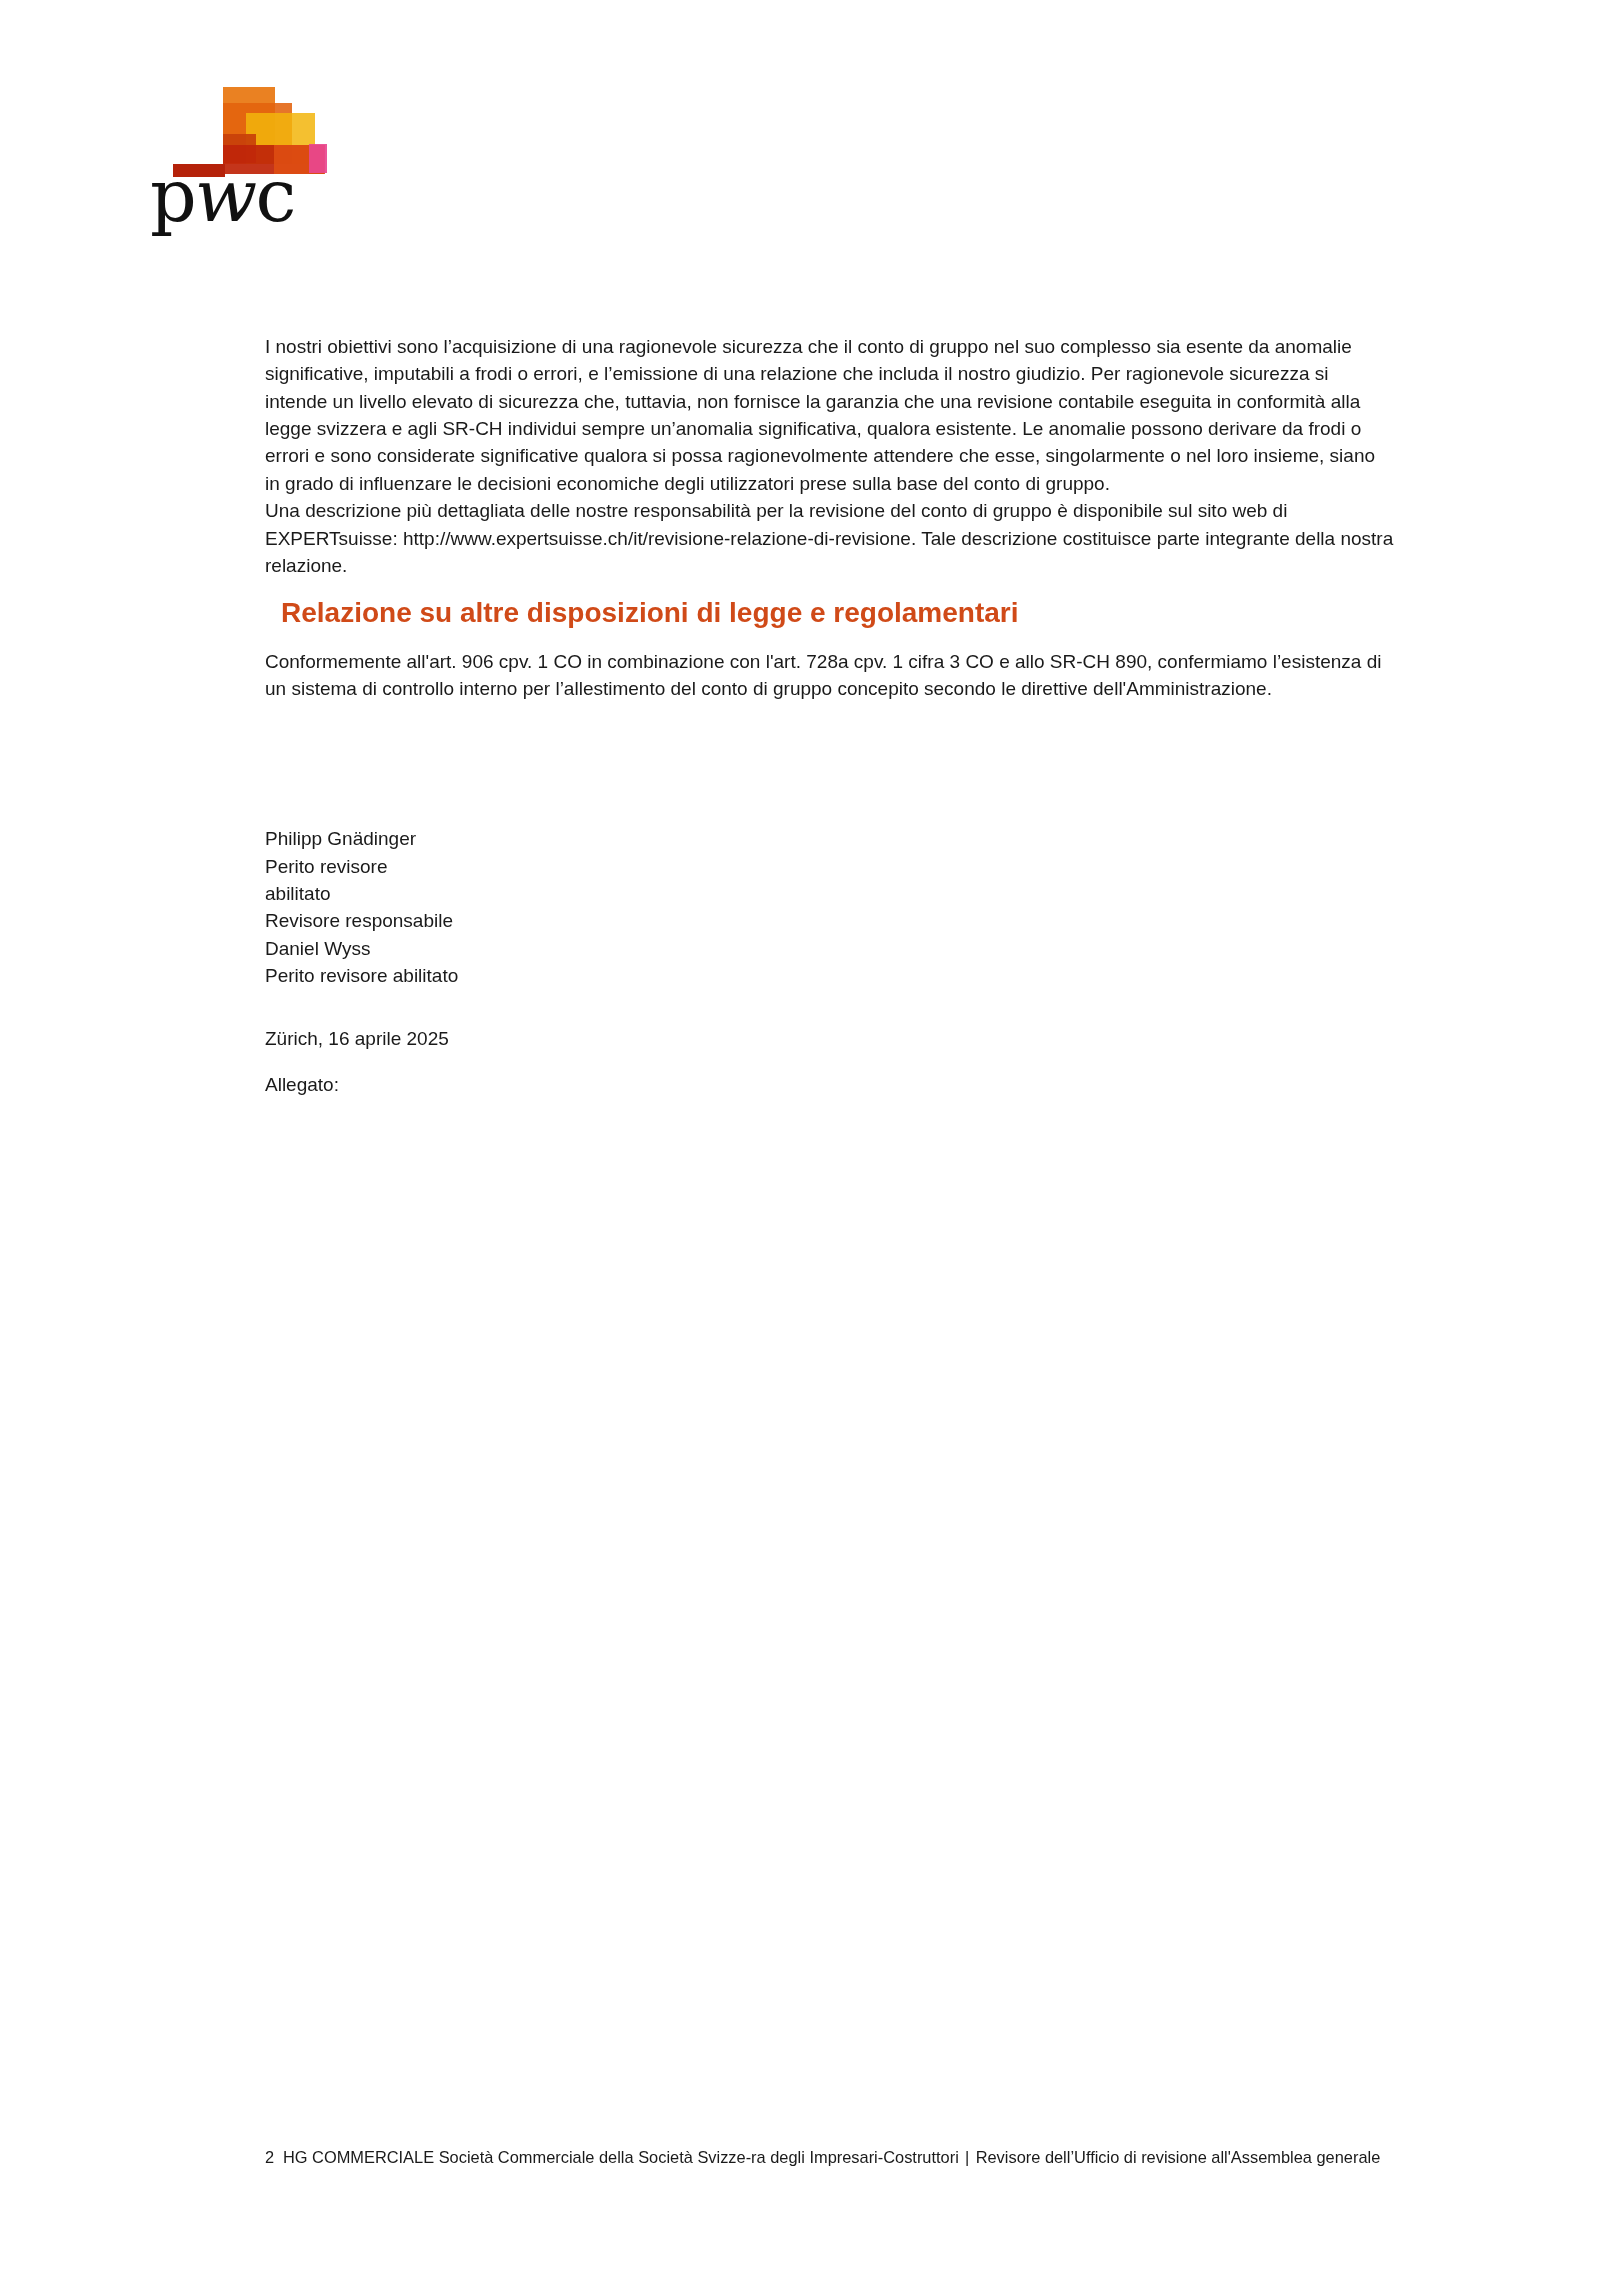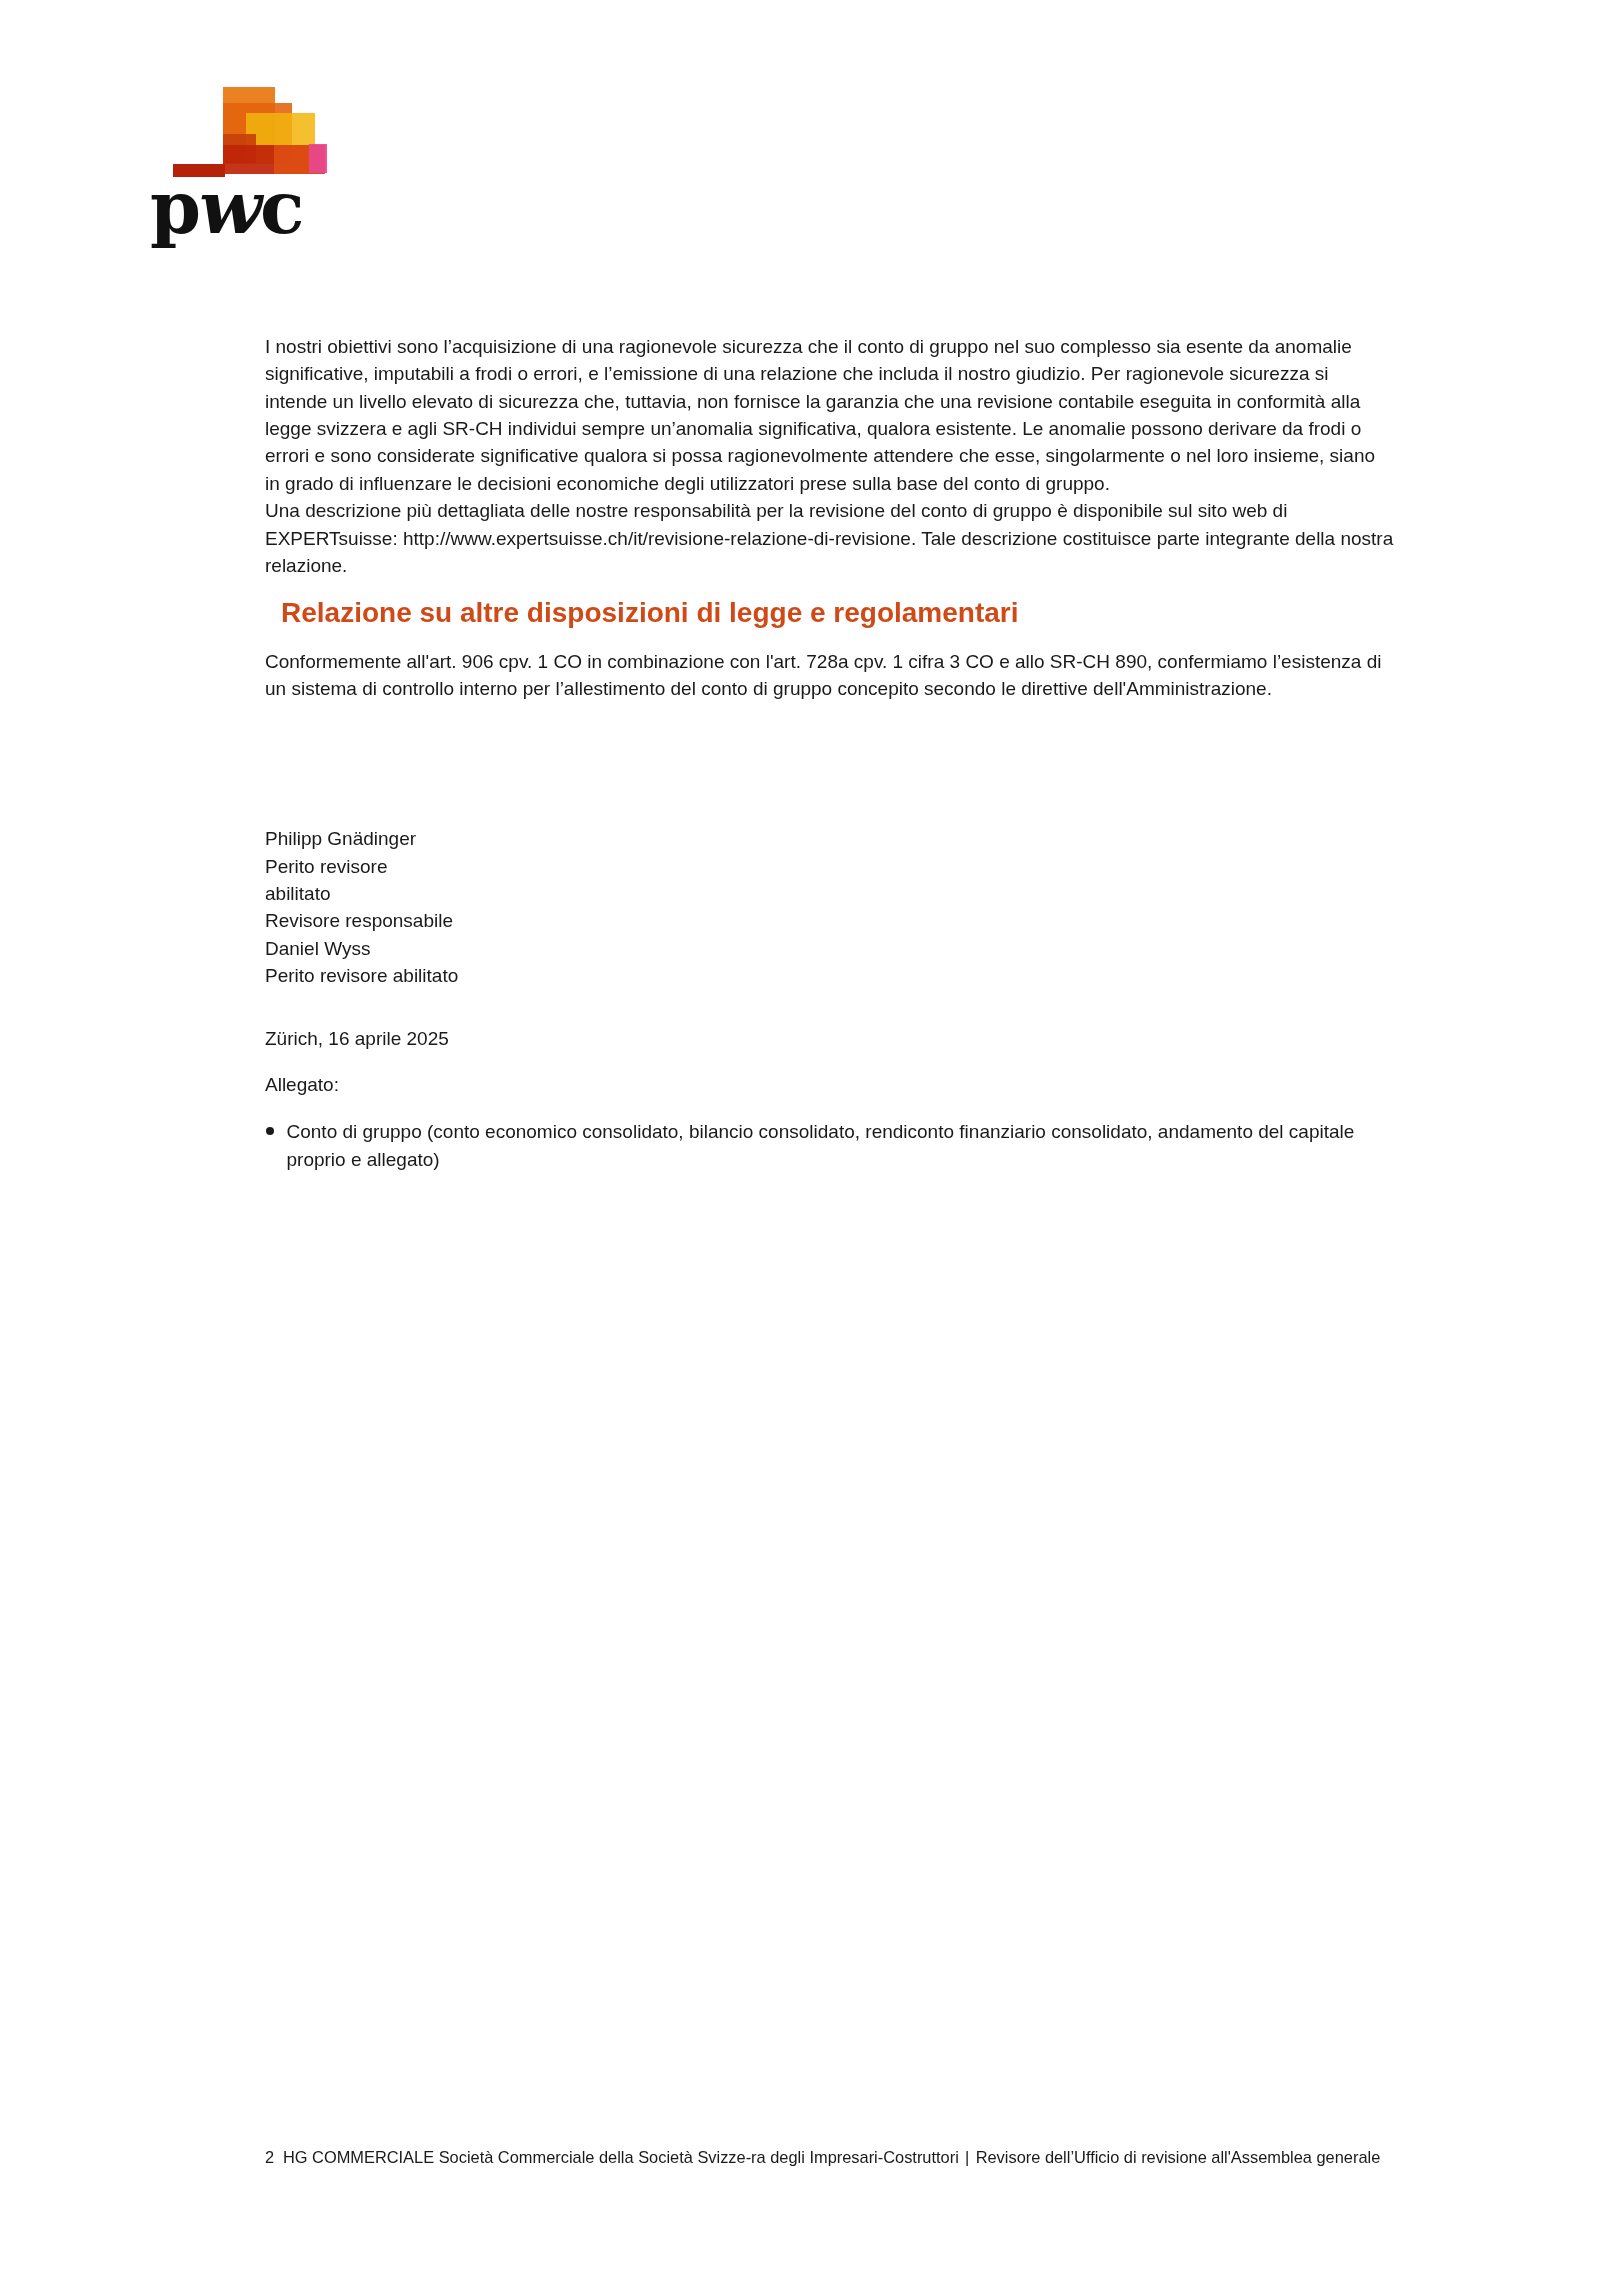--- a/index.html
+++ b/index.html
@@ -48,26 +48,25 @@
   .mk-e { left: 73px; top: 69px; width: 101px; height: 29px;  background: #C0260A; opacity: .93; }
   .mk-f { left: 124px; top: 69px; width: 51px;  height: 29px;  background: #DD4D12; opacity: .92; }
   .mk-g { left: 159px; top: 68px; width: 17.7px;  height: 29px;  background: #E8478F; opacity: .92; }
   .mk-h { left: 23px;  top: 88px; width: 52px;  height: 12.6px;  background: #B5220A; }
 
   .logo-word {
     position: absolute;
     left: 0;
     top: 83px;
     font-family: "DejaVu Serif", serif;
-    font-weight: 700;
+    font-weight: 400;
     font-size: 73px;
     letter-spacing: -1.9px;
     color: #111111;
     line-height: 1;
-    margin-top: 12px;
   }
   .logo-word .w-italic {
     font-style: italic;
   }
 
   
   .content {
     position: absolute;
     left: 265px;
     top: 333px;
@@ -200,26 +199,20 @@
       <div class="sign-col">
         <span class="sign-line">Daniel Wyss</span>
         <span class="sign-line">Perito revisore abilitato</span>
       </div>
     </div>
 
     <p class="date-line">Zürich, 16 aprile 2025</p>
 
     <p class="allegato-label">Allegato:</p>
 
-    <ul class="attachments">
-      <li>
-        <span class="bullet"></span>
-        <span>Conto di gruppo (conto economico consolidato, bilancio consolidato, rendiconto finanziario consolidato, andamento del capitale proprio e allegato)</span>
-      </li>
-    </ul>
 
   </div>
 
   <div class="footer">
     <span class="pagenum">2</span><span>HG COMMERCIALE Società Commerciale della Società Svizze-ra degli Impresari-Costruttori</span><span class="sep">|</span><span>Revisore dell’Ufficio di revisione all'Assemblea generale</span>
   </div>
 
 </div>
 
 

